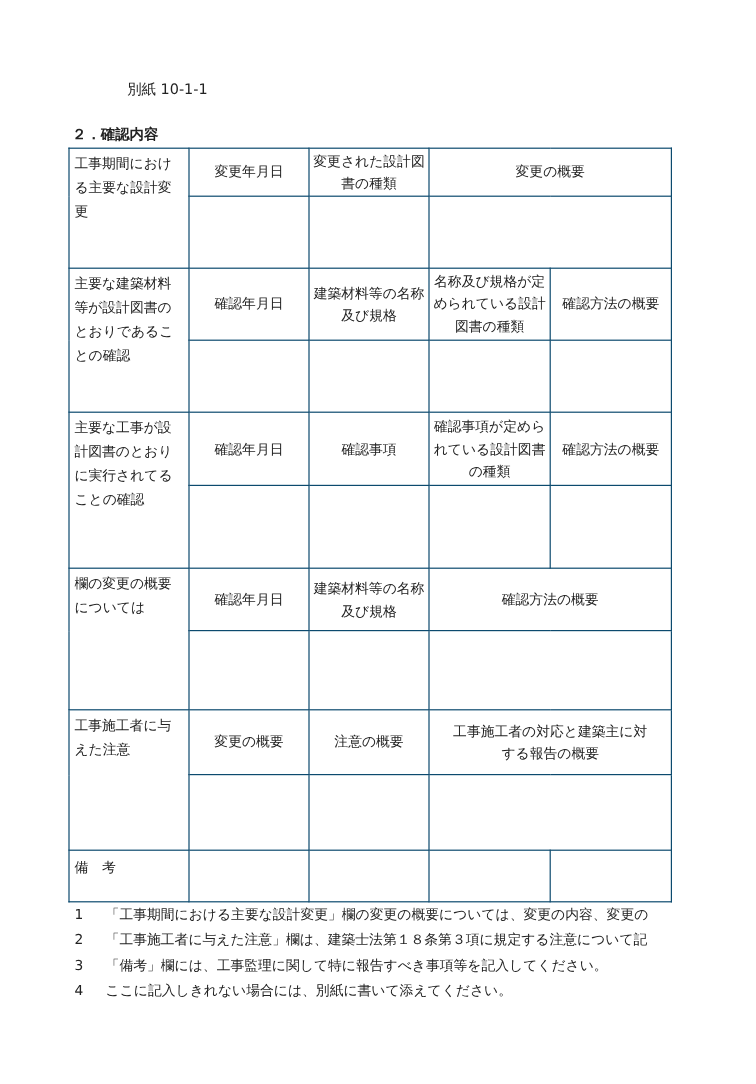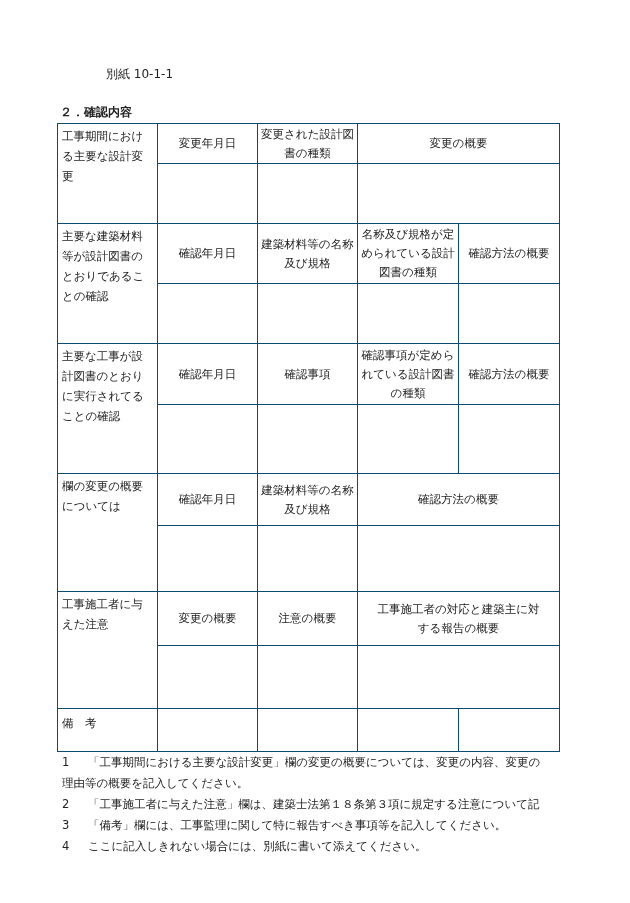--- a/index.html
+++ b/index.html
@@ -115,21 +115,20 @@
     <td></td>
   </tr>
 </tbody>
   </table>
 
 <div class="notes">
   <div class="note">
     <span class="num">1</span>
     <span class="txt">「工事期間における主要な設計変更」欄の変更の概要については、変更の内容、変更の</span>
   </div>
-  <div class="note cont">理由等の概要を記入してください。</div>
   <div class="note">
     <span class="num">2</span>
     <span class="txt">「工事施工者に与えた注意」欄は、建築士法第１８条第３項に規定する注意について記</span>
   </div>
   <div class="note">
     <span class="num">3</span>
     <span class="txt">「備考」欄には、工事監理に関して特に報告すべき事項等を記入してください。</span>
   </div>
   <div class="note">
     <span class="num">4</span>

